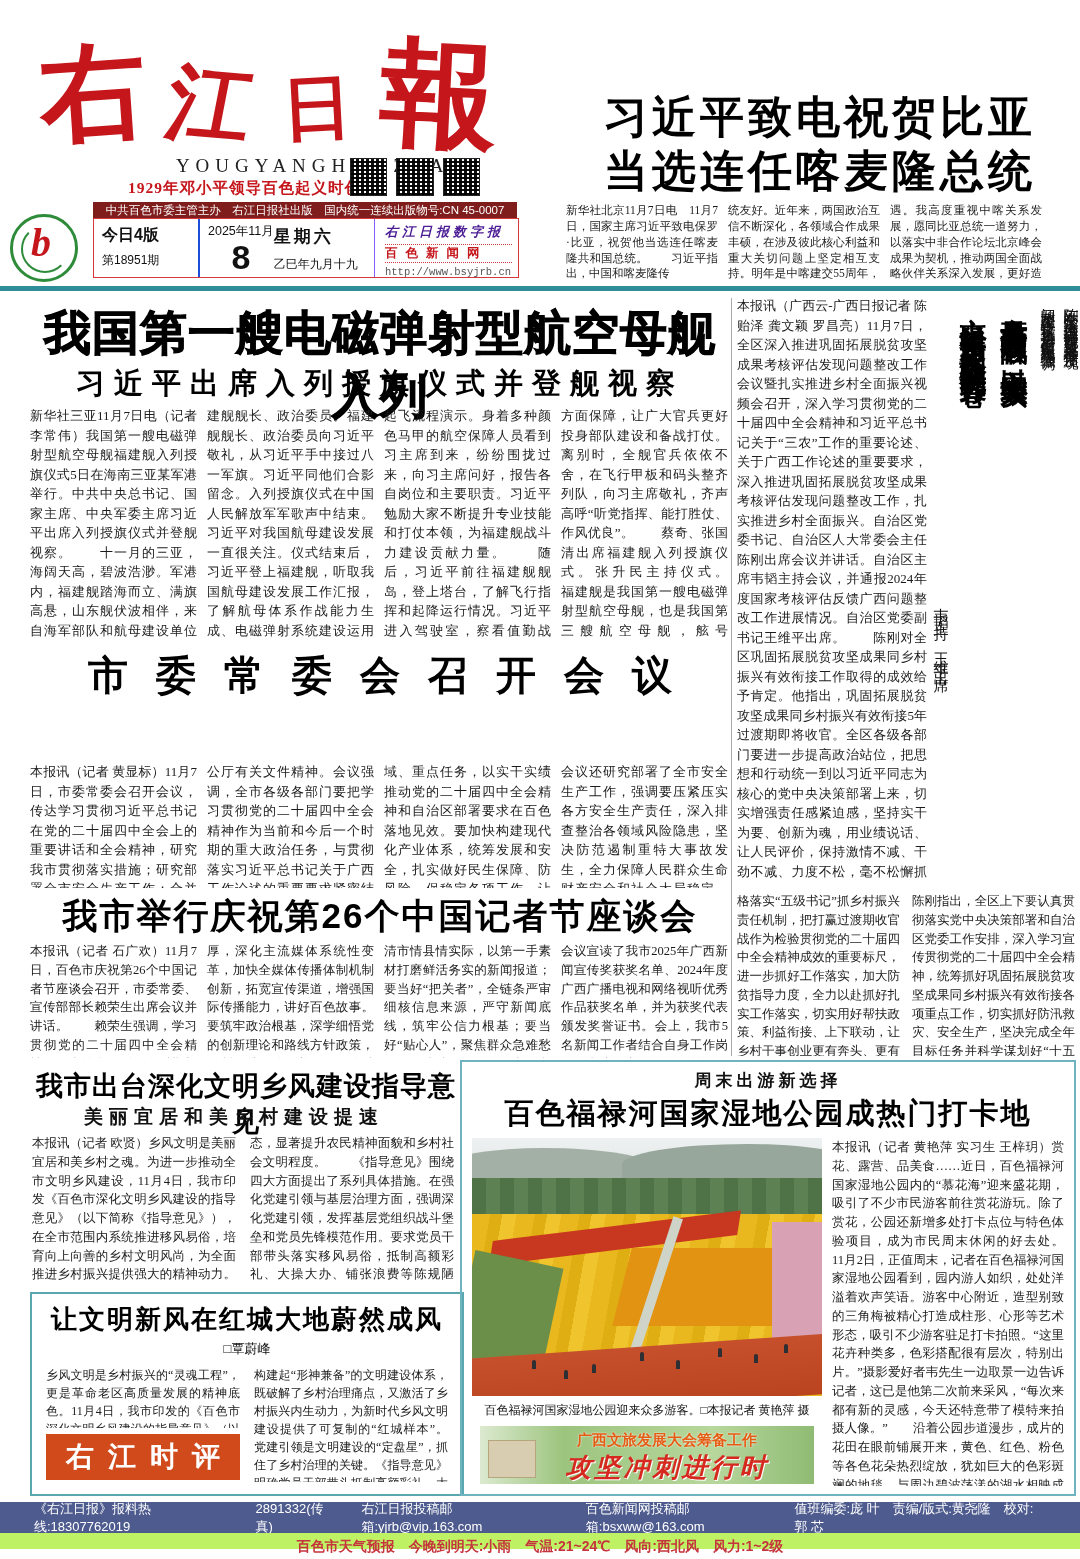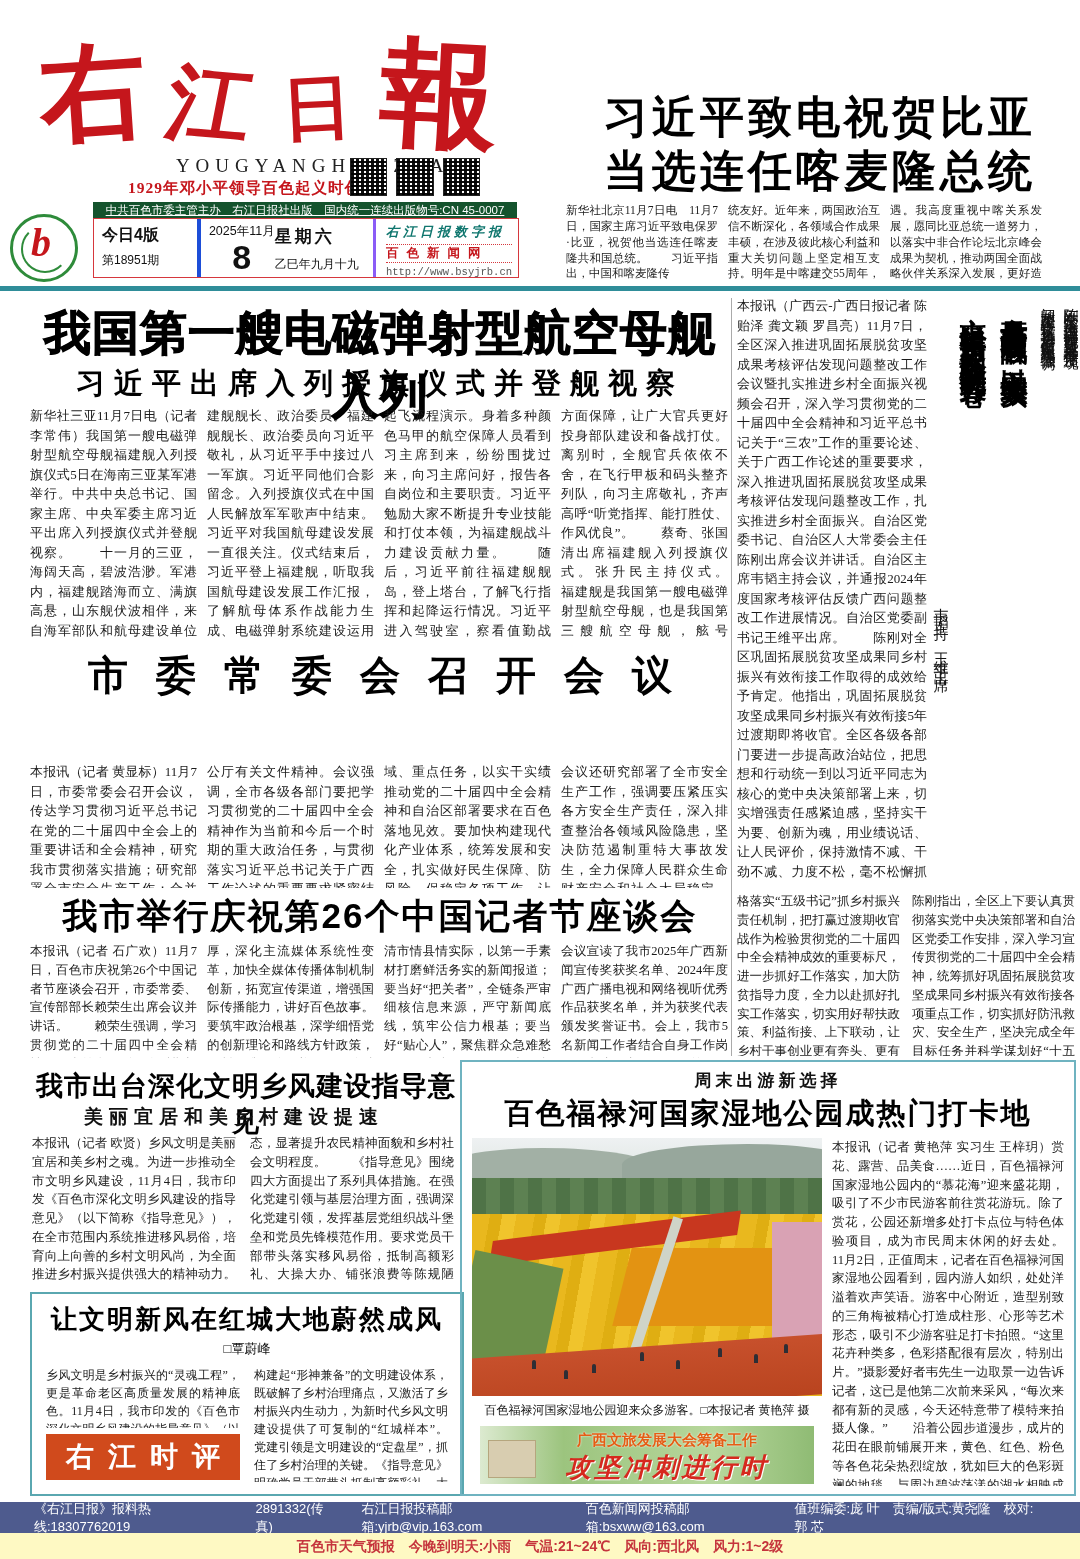--- a/index.html
+++ b/index.html
@@ -8,21 +8,21 @@
   .abs{position:absolute;}
   .hl{font-family:"Liberation Sans",sans-serif;font-weight:900;color:#000;}
   .col{font-size:13px;line-height:1.5;text-align:justify;overflow:hidden;color:#1b1b1b;}
   .smallcol{font-size:11.5px;line-height:1.38;text-align:justify;overflow:hidden;color:#1b1b1b;}
   .center{text-align:center;}
   .vert{writing-mode:vertical-rl;}
   .qr{width:36px;height:36px;background:
       repeating-linear-gradient(0deg,#101010 0 2px,rgba(255,255,255,.92) 2px 4px),
       repeating-linear-gradient(90deg,#101010 0 3px,#fff 3px 5px);
       background-blend-mode:multiply;border:1px solid #222;}
-  .redbar{background:#14532d;color:#fff;text-decoration:underline;}
+  .redbar{background:#7f1d1d;color:#fff;}
   .pp{position:absolute;width:4px;height:9px;background:#2e2e35;border-radius:2px 2px 0 0;}
 </style>
 </head>
 <body>
 
 <div id="page">
 
   <div class="abs" style="left:40px;top:18px;width:500px;height:160px;color:#c5161c;font-family:'Liberation Sans',sans-serif;font-weight:900;">
     <span class="abs" style="left:0px;top:4px;font-size:106px;transform:rotate(-4deg);">右</span>
     <span class="abs" style="left:128px;top:30px;font-size:84px;transform:rotate(5deg) skewX(-6deg);">江</span>
@@ -39,36 +39,36 @@
   </div>
 
   <div class="abs redbar" style="left:93px;top:202px;width:424px;height:16px;font-size:11.5px;line-height:16px;text-align:center;font-family:'Liberation Sans',sans-serif;">中共百色市委主管主办　右江日报社出版　国内统一连续出版物号:CN 45-0007</div>
 
   <div class="abs" style="left:10px;top:214px;width:62px;height:62px;border:3px solid #2e8b3a;border-radius:50%;background:#fff;">
     <span style="position:absolute;left:18px;top:2px;font-size:40px;font-style:italic;font-weight:bold;color:#c5161c;font-family:'Liberation Serif',serif;">b</span>
     <span class="abs" style="left:8px;top:8px;width:44px;height:44px;border:2px solid transparent;border-left-color:#2e8b3a;border-bottom-color:#2e8b3a;border-radius:50%;"></span>
   </div>
 
   <div class="abs" style="left:93px;top:218px;width:424px;height:58px;border:1px solid #d6373d;display:flex;font-family:'Liberation Sans',sans-serif;">
-    <div style="width:92px;border-right:4px solid #1d4ed8;padding:6px 4px 0 8px;">
+    <div style="width:92px;border-right:2px solid #1d4ed8;padding:6px 4px 0 8px;">
       <div style="font-size:16px;font-weight:bold;">今日4版</div>
       <div style="font-size:12px;margin-top:6px;">第18951期</div>
     </div>
-    <div style="width:160px;border-right:3px solid #8b5cf6;display:flex;padding:4px 6px 0 8px;gap:0;">
+    <div style="width:160px;border-right:1px solid #8b5cf6;display:flex;padding:4px 6px 0 8px;gap:0;">
       <div style="text-align:center;">
         <div style="font-size:12.5px;">2025年11月</div>
         <div style="font-size:34px;font-weight:900;line-height:1;">8</div>
       </div>
       <div style="padding-top:2px;">
         <div style="font-size:17px;font-weight:bold;letter-spacing:3px;">星期六</div>
         <div style="font-size:12px;margin-top:8px;">乙巳年九月十九</div>
       </div>
     </div>
     <div style="flex:1;padding:4px 6px 0 10px;">
-      <div style="font-size:13px;color:#0f766e;font-style:italic;letter-spacing:4px;font-weight:bold;">右江日报数字报</div>
+      <div style="font-size:13px;color:#4c1d95;font-style:italic;letter-spacing:4px;font-weight:bold;">右江日报数字报</div>
       <div style="font-size:12.5px;color:#c5161c;letter-spacing:8px;font-weight:bold;margin-top:3px;border-top:1px dotted #d6373d;border-bottom:1px dotted #d6373d;">百色新闻网</div>
       <div style="font-size:10.5px;color:#555;margin-top:3px;font-family:'Liberation Mono',monospace;">http://www.bsyjrb.cn</div>
     </div>
   </div>
 
   <div class="abs hl center" style="left:585px;top:142px;width:470px;font-size:44px;letter-spacing:4px;">当选连任喀麦隆总统</div>
   <div class="abs hl center" style="left:585px;top:88px;width:470px;font-size:44px;letter-spacing:4px;">习近平致电祝贺比亚</div>
   <div class="abs smallcol" style="left:566px;top:203px;width:152px;height:78px;">新华社北京11月7日电　11月7日，国家主席习近平致电保罗·比亚，祝贺他当选连任喀麦隆共和国总统。　　习近平指出，中国和喀麦隆传</div>
   <div class="abs smallcol" style="left:728px;top:203px;width:152px;height:78px;">统友好。近年来，两国政治互信不断深化，各领域合作成果丰硕，在涉及彼此核心利益和重大关切问题上坚定相互支持。明年是中喀建交55周年，两国关系发展面临新机</div>
   <div class="abs smallcol" style="left:890px;top:203px;width:152px;height:78px;">遇。我高度重视中喀关系发展，愿同比亚总统一道努力，以落实中非合作论坛北京峰会成果为契机，推动两国全面战略伙伴关系深入发展，更好造福两国人民。</div>
@@ -161,15 +161,15 @@
     <div class="col" style="position:absolute;left:370px;top:76px;width:232px;height:348px;font-size:12.5px;">本报讯（记者 黄艳萍 实习生 王梓玥）赏花、露营、品美食……近日，百色福禄河国家湿地公园内的“慕花海”迎来盛花期，吸引了不少市民游客前往赏花游玩。除了赏花，公园还新增多处打卡点位与特色体验项目，成为市民周末休闲的好去处。　　11月2日，正值周末，记者在百色福禄河国家湿地公园看到，园内游人如织，处处洋溢着欢声笑语。游客中心附近，造型别致的三角梅被精心打造成柱形、心形等艺术形态，吸引不少游客驻足打卡拍照。“这里花卉种类多，色彩搭配很有层次，特别出片。”摄影爱好者韦先生一边取景一边告诉记者，这已是他第二次前来采风，“每次来都有新的灵感，今天还特意带了模特来拍摄人像。”　　沿着公园步道漫步，成片的花田在眼前铺展开来，黄色、红色、粉色等各色花朵热烈绽放，犹如巨大的色彩斑斓的地毯，与周边碧波荡漾的湖水相映成趣，构成一幅清新雅致的田园画卷。游客或漫步欣赏，或驻足拍照，享受着这片花海的浪漫与惬意。来自南宁的游客李女士带着家人特地驱车过来游玩打卡：“在朋友圈看到就被这里的风景‘种草’了，感觉不虚此行。孩子玩得尽兴，我们也拍了不少美照。”　　百色福禄河国家湿地公园位于右江区龙景街道福禄村，距离百色城区10公里，核心区域面积52公顷。（下转第四版）</div>
   </div>
 
   <div class="abs" style="left:0;top:1502px;width:1080px;height:31px;background:#4e5b8e;color:#fff;display:flex;align-items:center;padding:0 34px;box-sizing:border-box;font-size:13px;font-family:'Liberation Sans',sans-serif;">
     <span>《右江日报》报料热线:18307762019</span>
     <span style="margin-left:22px;">2891332(传真)</span>
     <span style="margin-left:26px;">右江日报投稿邮箱:yjrb@vip.163.com</span>
     <span style="margin-left:26px;">百色新闻网投稿邮箱:bsxww@163.com</span>
     <span style="margin-left:auto;">值班编委:庞 叶　责编/版式:黄尧隆　校对:郭 芯</span>
   </div>
-  <div class="abs center" style="left:0;top:1533px;width:1080px;height:26px;background:#fef9c3;color:#c5343c;font-size:14px;line-height:26px;font-weight:bold;font-family:'Liberation Sans',sans-serif;">百色市天气预报　今晚到明天:小雨　气温:21~24℃　风向:西北风　风力:1~2级</div>
+  <div class="abs center" style="left:0;top:1533px;width:1080px;height:16px;background:#bef264;color:#c5343c;font-size:14px;line-height:26px;font-weight:bold;font-family:'Liberation Sans',sans-serif;">百色市天气预报　今晚到明天:小雨　气温:21~24℃　风向:西北风　风力:1~2级</div>
 
 </div>
 
 </body></html>

